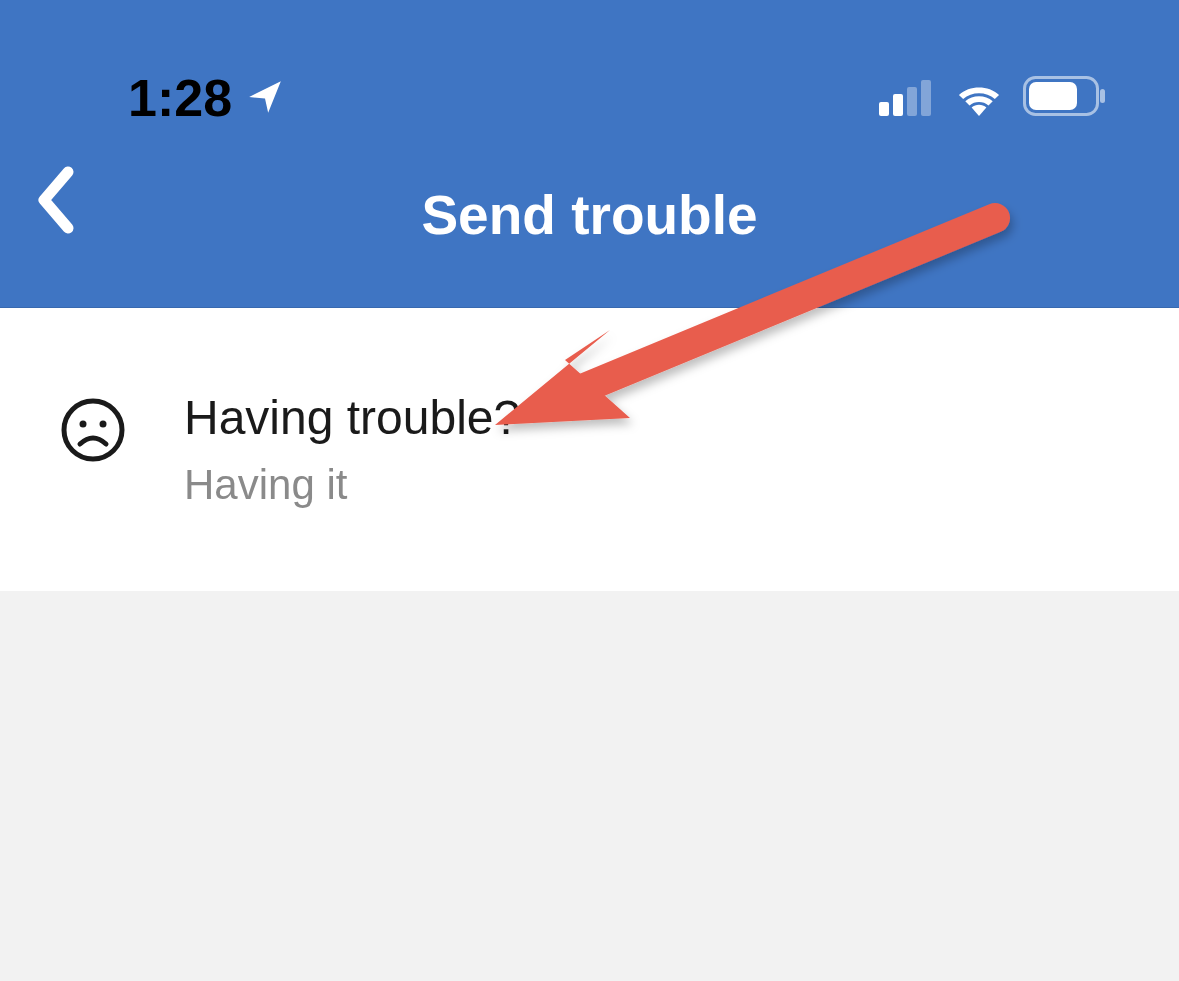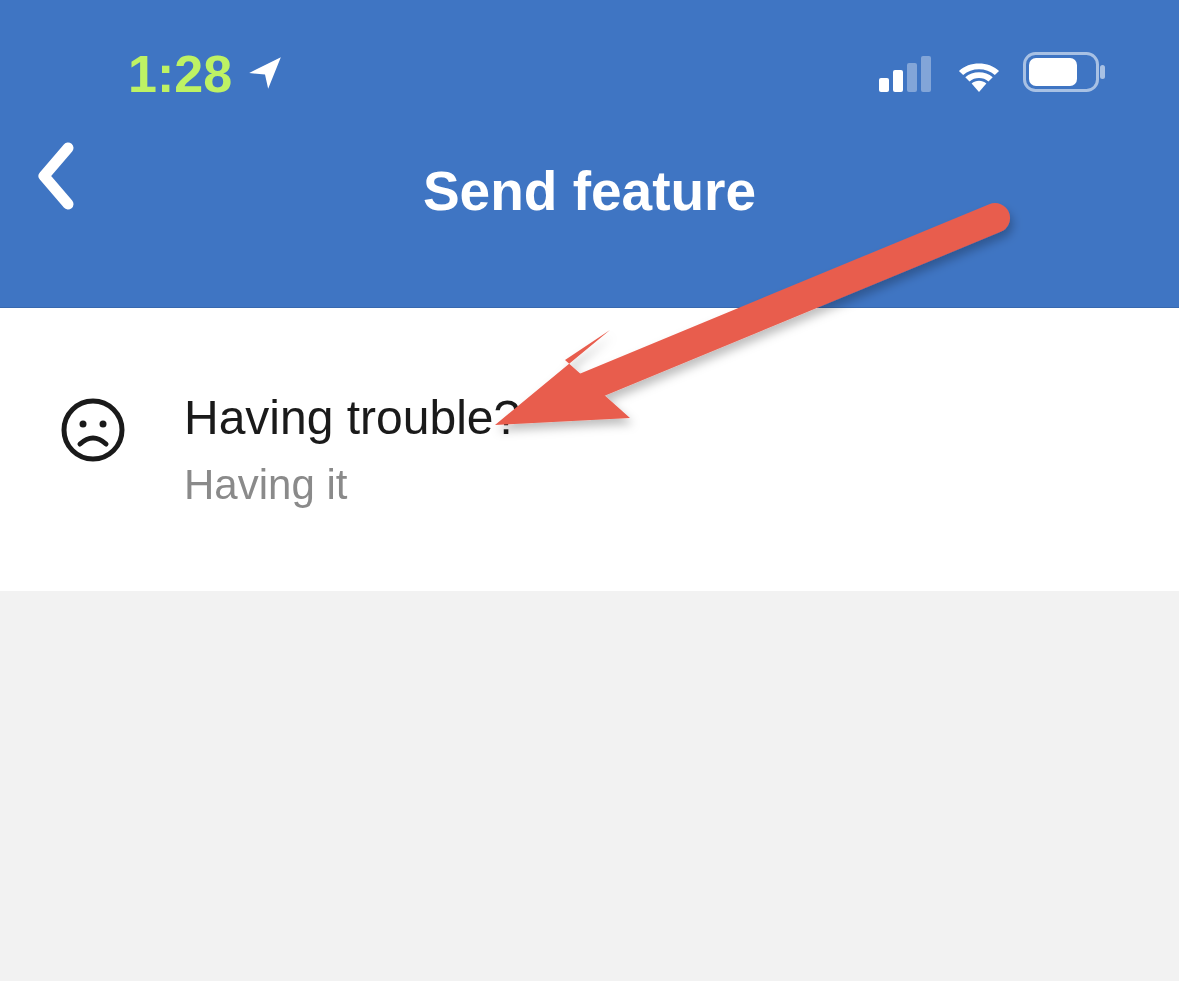--- a/index.html
+++ b/index.html
@@ -18,24 +18,24 @@
       background: #3f75c3;
       height: 308px;
       position: relative;
       color: white;
       border-bottom: 1px solid rgba(0,0,0,0.1);
     }
     .status-bar {
       display: flex;
       justify-content: space-between;
       align-items: center;
-      padding: 44px 72px 0 128px;
+      padding: 68px 72px 0 128px;
       font-size: 52px;
       font-weight: 600;
-      color: #bef264;
+      color: #000000;
     }
     .status-left {
       display: flex;
       align-items: center;
       gap: 14px;
     }
     .status-right {
       display: flex;
       align-items: center;
       gap: 18px;
@@ -145,21 +145,21 @@
         </svg>
       </span>
     </div>
   </div>
   <div class="nav-bar">
     <div class="back-button">
       <svg width="40" height="68" viewBox="0 0 40 68">
         <path d="M 32 6 L 8 34 L 32 62" stroke="white" stroke-width="11" fill="none" stroke-linecap="round" stroke-linejoin="round"></path>
       </svg>
     </div>
-    <div class="page-title">Send feature</div>
+    <div class="page-title">Send trouble</div>
   </div>
 </div>
 
 <div class="content">
   <div class="option-row">
     <div class="option-icon">
       <svg width="64" height="64" viewBox="0 0 64 64">
         <circle cx="32" cy="32" r="29" fill="none" stroke="#1a1a1a" stroke-width="5"></circle>
         <circle cx="22" cy="26" r="3.5" fill="#1a1a1a"></circle>
         <circle cx="42" cy="26" r="3.5" fill="#1a1a1a"></circle>

